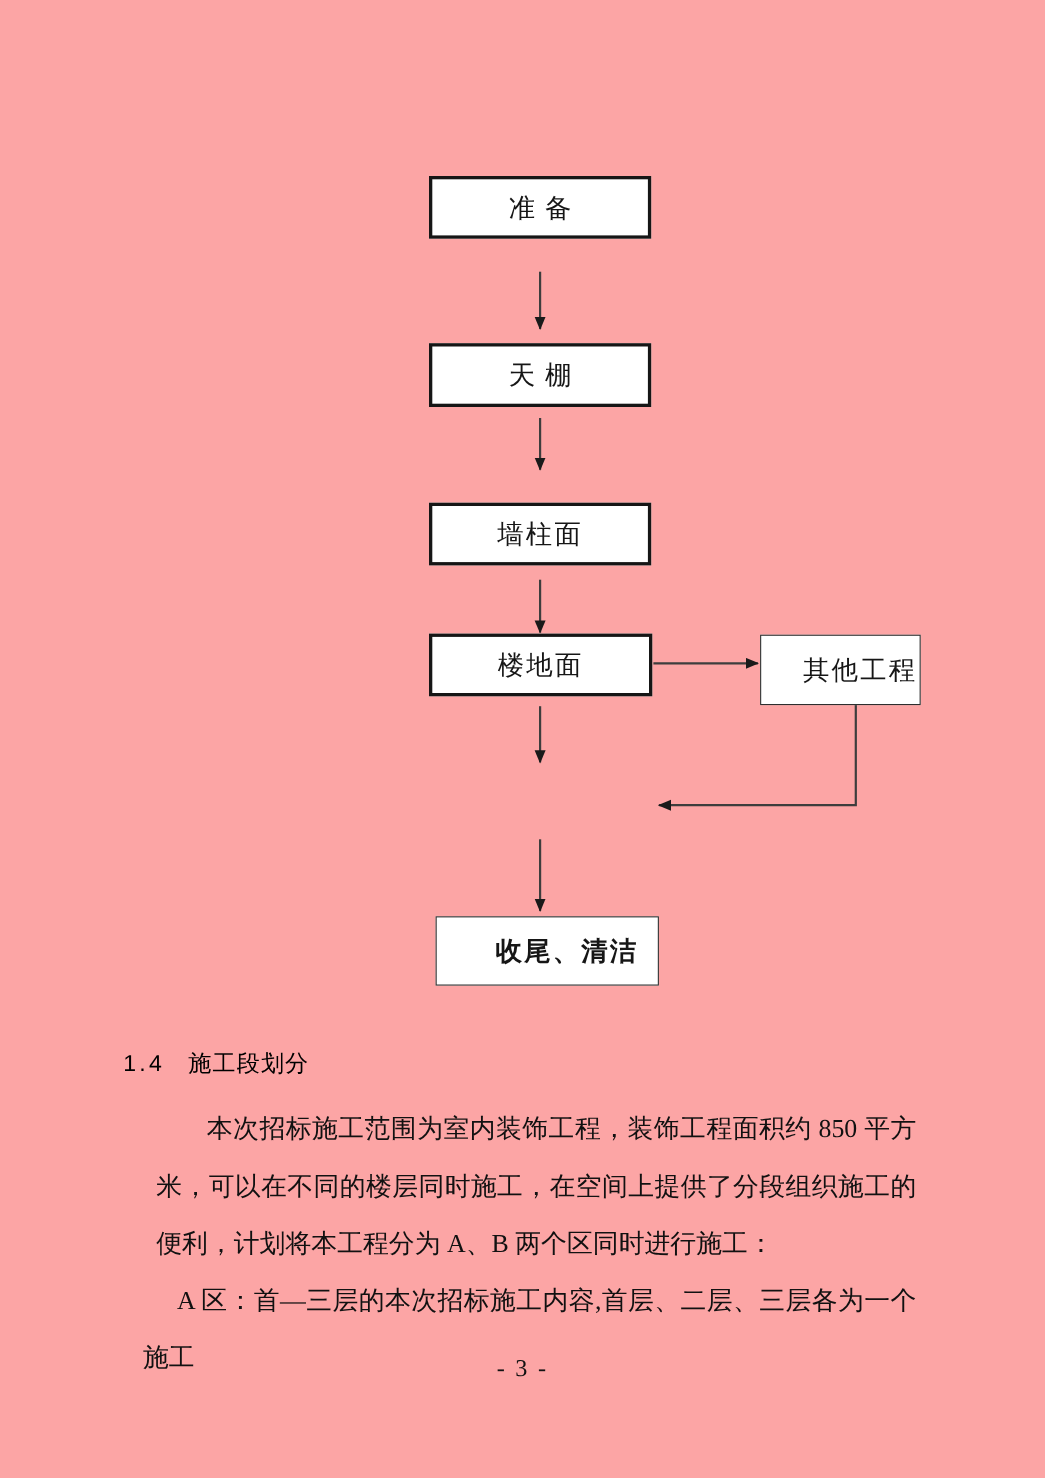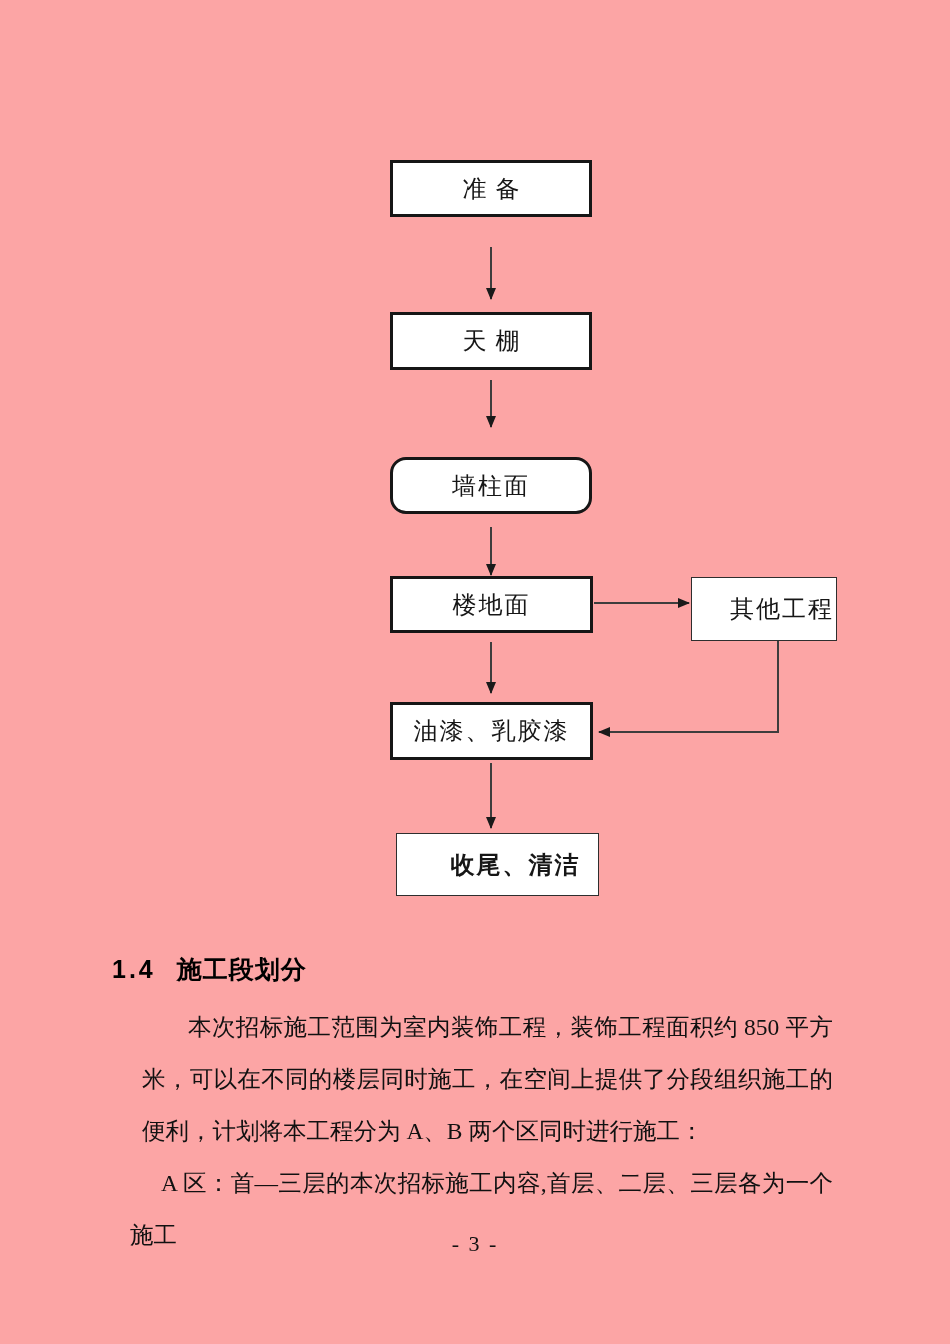--- a/index.html
+++ b/index.html
@@ -28,22 +28,22 @@
   }
   .fc-node.thin { border-width: 1.5px; border-color: #2e2e2e; padding-left: 36px; }
   .fc-node.wide-space { letter-spacing: 9px; text-indent: 9px; }
   svg.arrows { position: absolute; left: 0; top: 0; pointer-events: none; }
   
   .section-heading {
     position: absolute;
     left: 112px;
     top: 953px;
     font-family: "Liberation Sans", "DejaVu Sans", sans-serif;
-    font-weight: bold;
-    font-size: 25px;
+    font-weight: normal;
+    font-size: 21px;
     color: #000000;
     white-space: nowrap;
   }
   .section-heading .num { letter-spacing: 3px; }
   .section-heading .ttl { margin-left: 21px; letter-spacing: 1px; }
   .body-text {
     position: absolute;
     left: 130px;
     top: 1001px;
     width: 703px;
@@ -88,35 +88,32 @@
     </svg>
 
     <div class="fc-node wide-space" style="left:390px; top:160px; width:202px; height:57px;">
       <span>准备</span>
     </div>
 
     <div class="fc-node wide-space" style="left:390px; top:312px; width:202px; height:58px;">
       <span>天棚</span>
     </div>
 
-    <div class="fc-node" style="left:390px; top:457px; width:202px; height:57px;border-radius:16px;">
+    <div class="fc-node" style="left:390px; top:457px; width:202px; height:57px;">
       <span>墙柱面</span>
     </div>
 
     <div class="fc-node" style="left:390px; top:576px; width:203px; height:57px;">
       <span>楼地面</span>
     </div>
 
     <div class="fc-node thin" style="left:691px; top:577px; width:146px; height:64px;">
       <span>其他工程</span>
     </div>
 
-    <div class="fc-node" style="left:390px; top:702px; width:203px; height:58px;">
-      <span>油漆、乳胶漆</span>
-    </div>
 
     <div class="fc-node thin" style="left:396px; top:833px; width:203px; height:63px;font-weight:bold;">
       <span>收尾、清洁</span>
     </div>
 
   </div>
 
   <div class="section-heading">
     <span class="num">1.4</span><span class="ttl">施工段划分</span>
   </div>

